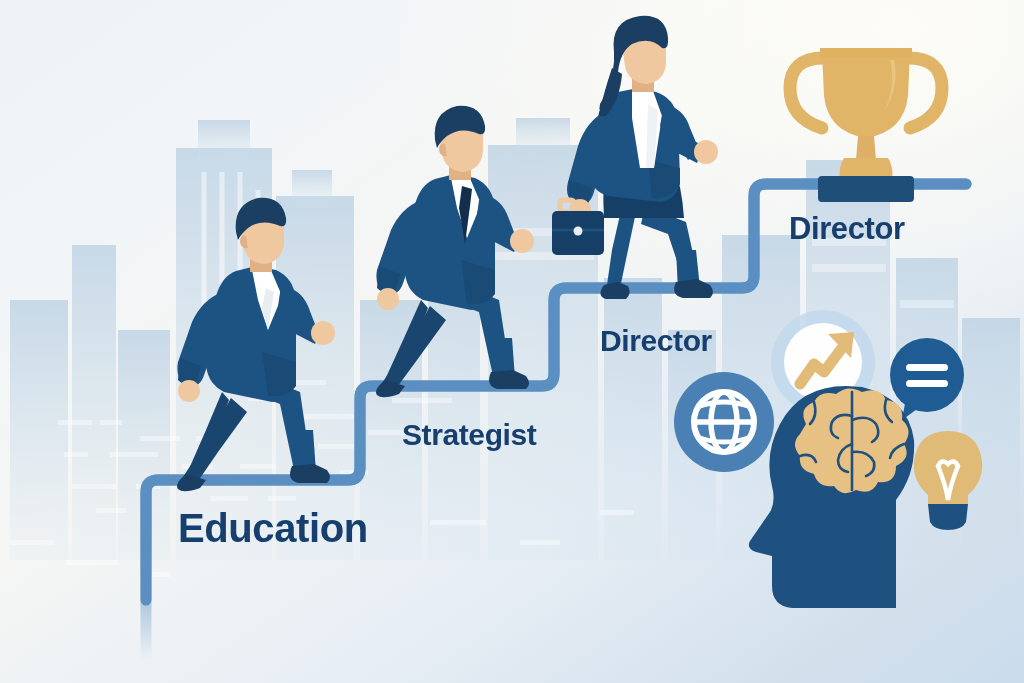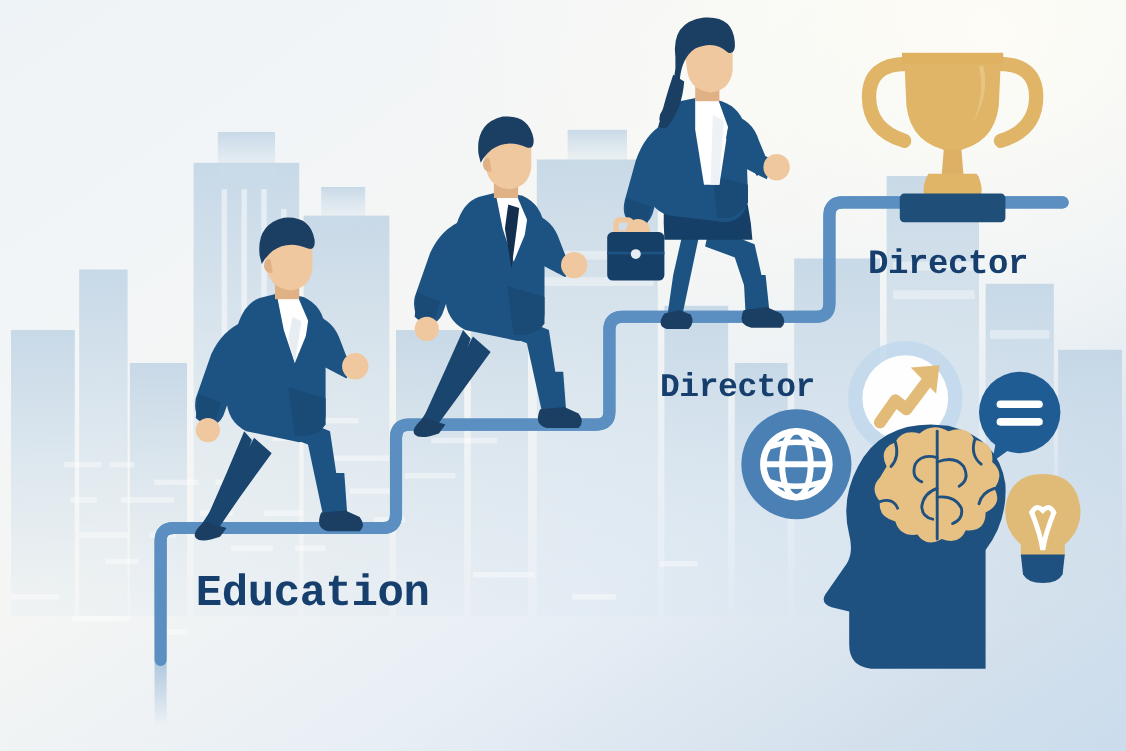--- a/index.html
+++ b/index.html
@@ -6,21 +6,21 @@
   body{font-family:"Liberation Sans",sans-serif;}
   #stage{
     position:relative;width:1024px;height:683px;overflow:hidden;
     background:
       radial-gradient(ellipse 900px 700px at 88% 4%, #fdfcf6 0%, rgba(253,252,246,0) 58%),
       linear-gradient(145deg,#eef3f7 0%,#f2f5f7 22%,#f5f6f4 40%,#e7eef5 66%,#d3e0ec 88%,#cadced 100%);
   }
   #stage svg{position:absolute;left:0;top:0;width:1024px;height:683px;display:block;}
   .lbl{
     position:absolute;color:#173F6E;font-weight:bold;
-    font-family:Liberation Mono, monospace;letter-spacing:-0.4px;white-space:nowrap;margin-top:12px;
+    font-family:Liberation Sans, sans-serif;letter-spacing:-0.4px;white-space:nowrap;
   }
   #lbl-education{left:178px;top:506px;font-size:40px;}
   #lbl-strategist{left:402px;top:418px;font-size:30px;}
   #lbl-director-1{left:600px;top:324px;font-size:30px;}
   #lbl-director-2{left:789px;top:211px;font-size:31px;}
 </style>
 </head>
 <body>
 
 <div id="stage">
@@ -288,16 +288,17 @@
             <path d="M800,456 Q812,452 816,462"></path>
             <path d="M904,444 Q892,448 890,458"></path>
           </g>
         </g>
       </g>
 
     </g>
   </svg>
 
   <div class="lbl" id="lbl-education">Education</div>
+  <div class="lbl" id="lbl-strategist">Strategist</div>
   <div class="lbl" id="lbl-director-1">Director</div>
   <div class="lbl" id="lbl-director-2">Director</div>
 
 </div>
 
 </body></html>

